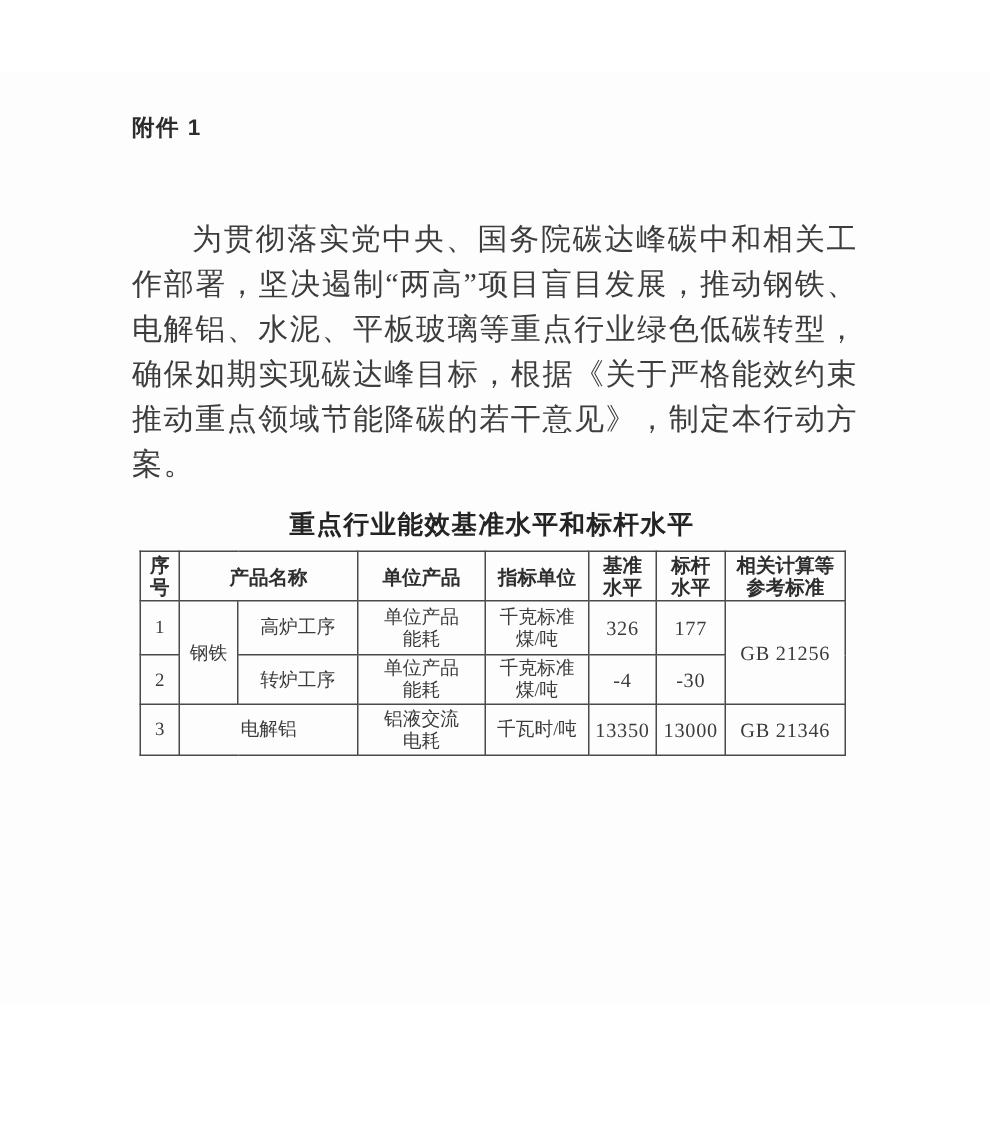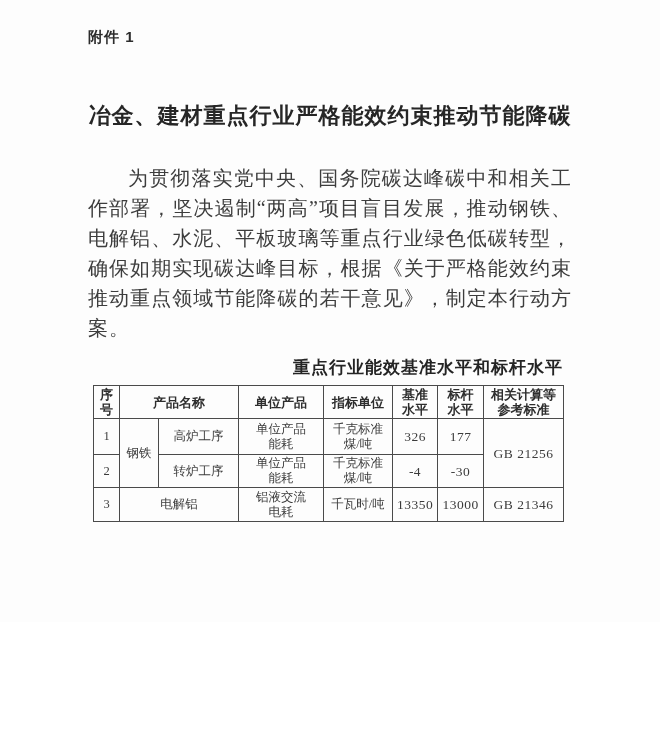--- a/index.html
+++ b/index.html
@@ -5,20 +5,21 @@
   * { margin: 0; padding: 0; box-sizing: border-box; }
   html, body { background: #ffffff; }
   .page {
     position: relative;
     width: 660px;
     height: 622px;
     background: #fdfdfd;
     overflow: hidden;
     font-family: "Liberation Serif", "DejaVu Serif", serif;
     color: #3a3a3a;
+    margin-top: 48px;
   }
   .attachment {
     margin: 28px 0 0 88px;
     font-family: "Liberation Sans", "DejaVu Sans", sans-serif;
     font-weight: 700;
     font-size: 15px;
     color: #2c2c2c;
     letter-spacing: 1px;
   }
   .doc-title {
@@ -48,21 +49,21 @@
     font-family: "Liberation Sans", "DejaVu Sans", sans-serif;
     font-weight: 700;
     font-size: 17px;
     line-height: 30px;
     color: #242424;
     letter-spacing: 1.5px;
   }
   .table-title {
     width: 470px;
     margin: 13px 0 0 93px;
-    text-align: right;
+    text-align: center;
     font-family: "Liberation Sans", "DejaVu Sans", sans-serif;
     font-weight: 700;
     font-size: 17px;
     color: #242424;
     letter-spacing: 1px;
   }
   table.benchmark {
     margin: 6px 0 0 93px;
     width: 470px;
     border-collapse: collapse;
@@ -96,21 +97,20 @@
   tr.row-3     { height: 34px; }
 </style>
 </head>
 <body>
 
 <div class="page">
 
   <div class="attachment">附件 1</div>
 
   <h1 class="doc-title">
-    <span class="title-line">冶金、建材重点行业严格能效约束推动节能降碳</span>
   </h1>
 
   <p class="para para-intro">为贯彻落实党中央、国务院碳达峰碳中和相关工作部署，坚决遏制“两高”项目盲目发展，推动钢铁、电解铝、水泥、平板玻璃等重点行业绿色低碳转型，确保如期实现碳达峰目标，根据《关于严格能效约束推动重点领域节能降碳的若干意见》，制定本行动方案。</p>
 
 
 
 
   <div class="table-title">重点行业能效基准水平和标杆水平</div>
 
   <table class="benchmark">

